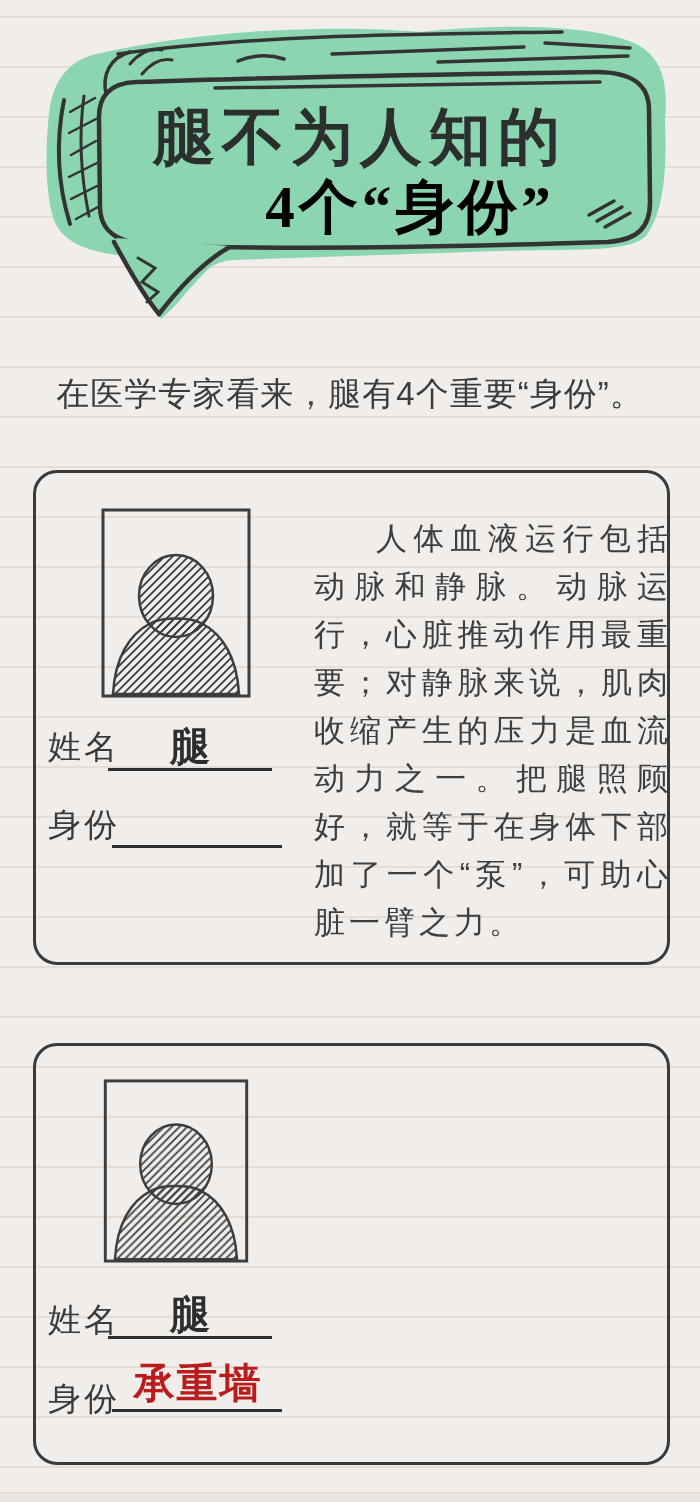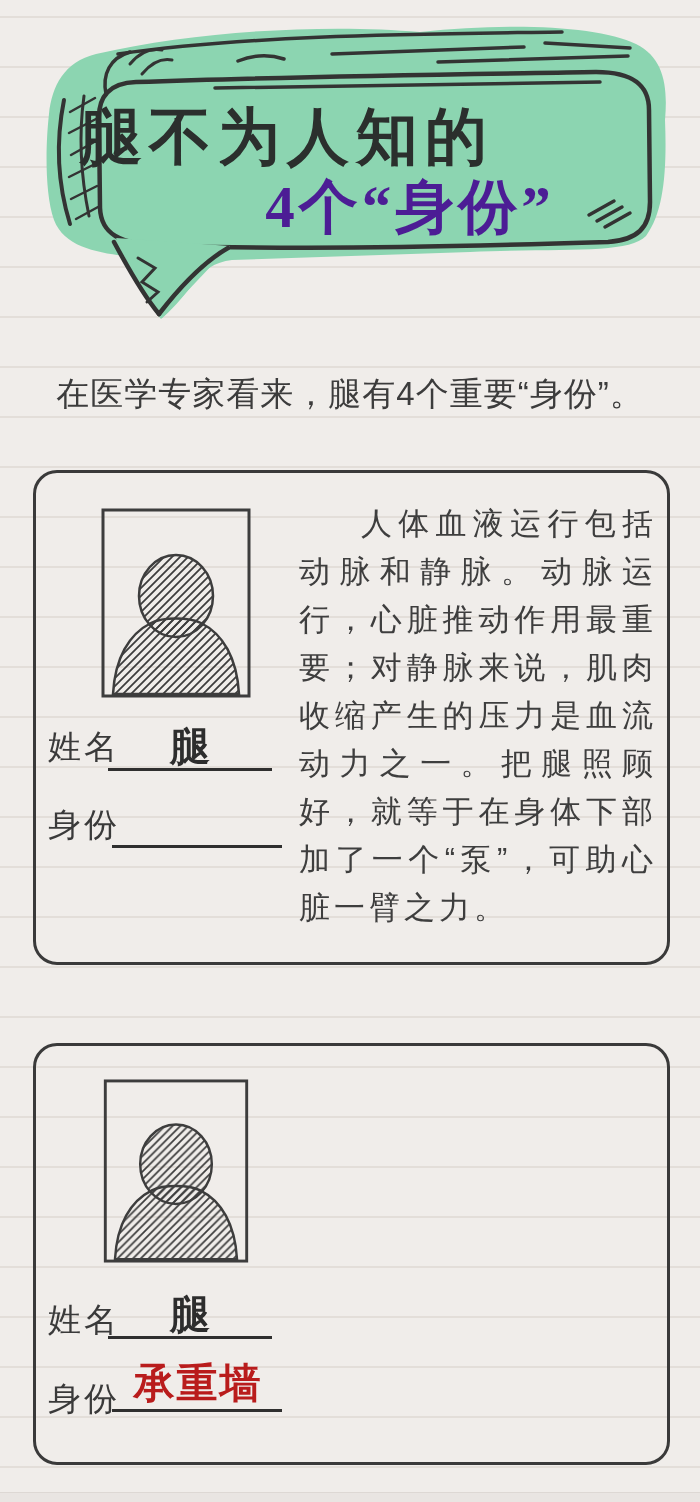--- a/index.html
+++ b/index.html
@@ -5,28 +5,28 @@
   html,body{margin:0;padding:0;}
   body{
     width:700px;height:1502px;position:relative;overflow:hidden;
     background-color:#f0edea;
     background-image:repeating-linear-gradient(to bottom, transparent 0px, transparent 48px, #e3ded9 48px, #e3ded9 50px);
     background-position:0 -32px;
     font-family:"Liberation Sans","DejaVu Sans",sans-serif;
   }
   .bubble-svg{position:absolute;left:0;top:0;}
   .title-l1{
-    position:absolute;top:95px;left:80px;width:560px;
+    position:absolute;top:95px;left:80px;width:560px;text-align:center;
     font-family:"Liberation Serif","DejaVu Serif",serif;font-weight:900;
     font-size:62px;color:#2b2f2d;letter-spacing:7px;
   }
   .title-l2{
     position:absolute;top:168px;left:130px;width:560px;text-align:center;
     font-family:"Liberation Serif","DejaVu Serif",serif;font-weight:900;
-    font-size:59px;color:#4c1d95;letter-spacing:4px;
+    font-size:59px;color:#000000;letter-spacing:4px;
   }
   .subtitle{
     position:absolute;top:372px;left:0;width:700px;text-align:center;
     font-size:33px;color:#3c3c3c;letter-spacing:1px;font-weight:400;
   }
   .card{
     position:absolute;left:33px;width:637px;box-sizing:border-box;
     border:3px solid #3a3a3a;border-radius:24px;background:transparent;
   }
   #card1{top:470px;height:495px;}
@@ -50,21 +50,21 @@
   }
   #card1 .name-label{top:252px;}   #card2 .name-label{top:252px;}
   #card1 .name-line{top:295px;left:72px;width:164px;}
   #card2 .name-line{top:290px;left:72px;width:164px;}
   #card1 .name-value{top:246px;}   #card2 .name-value{top:241px;}
   #card1 .identity-label{top:330px;} #card2 .identity-label{top:331px;}
   #card1 .identity-line{top:372px;left:76px;width:170px;}
   #card2 .identity-line{top:363px;left:76px;width:170px;}
   #card1 .identity-value{top:319px;} #card2 .identity-value{top:310px;}
   .card-text{
-    position:absolute;left:262px;width:358px;margin:1px;
+    position:absolute;left:262px;width:358px;margin:16px;
     font-size:31px;line-height:48px;letter-spacing:4px;color:#3e3e3e;
     text-align:justify;text-indent:2em;font-weight:400;
   }
   #card1 .card-text{top:26px;}
   #card2 .card-text{top:36px;}
   .bottom-strip{
     position:absolute;left:0;bottom:0;width:700px;height:9px;
     background:#e9e5e2;border-top:1px solid #ddd8d4;
   }
 </style>

